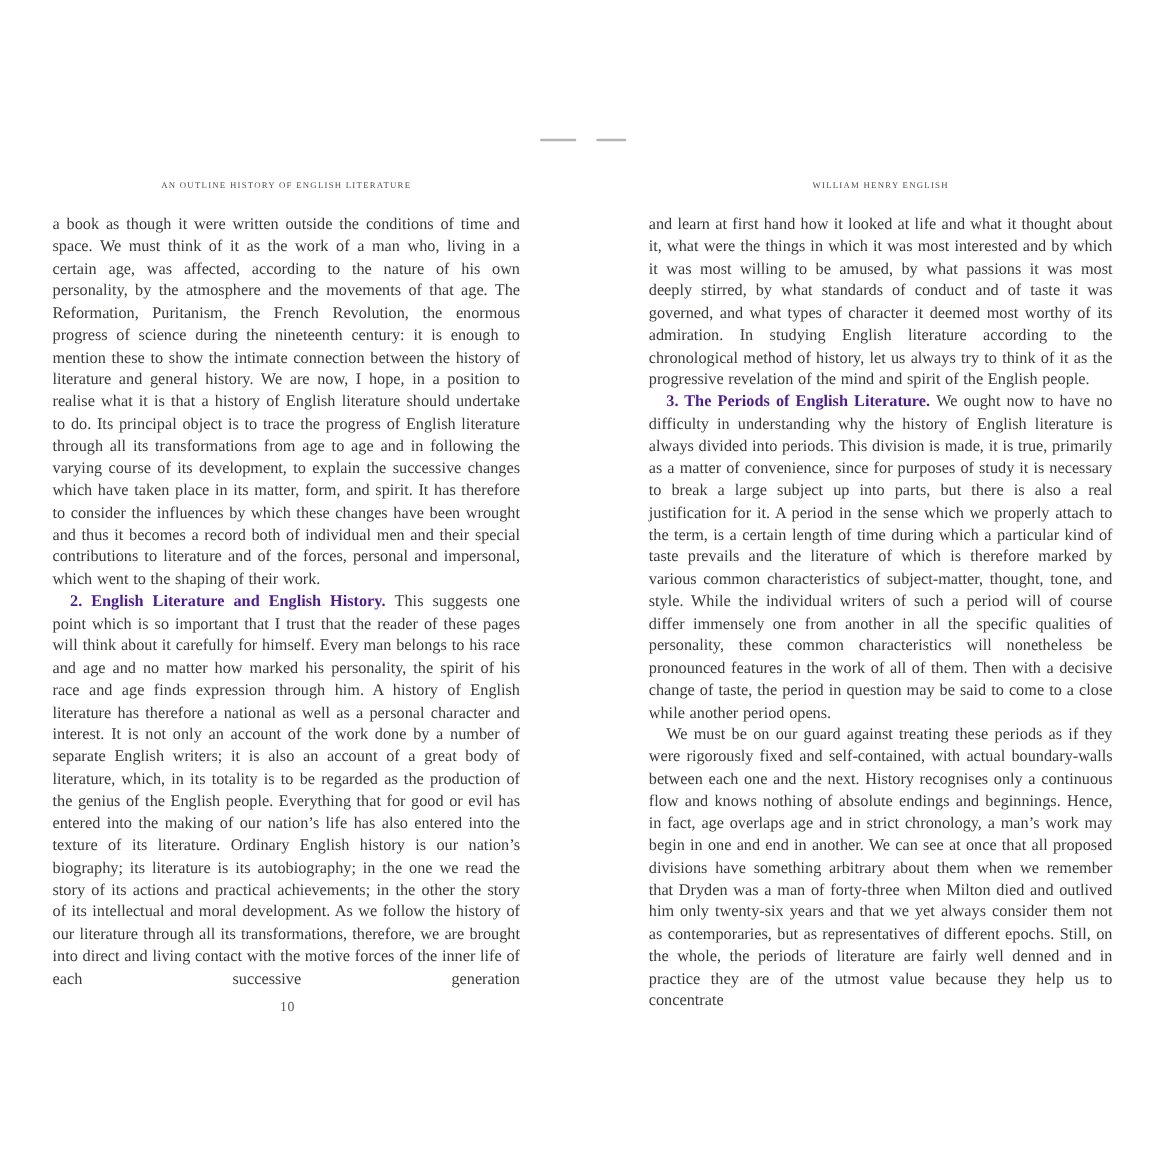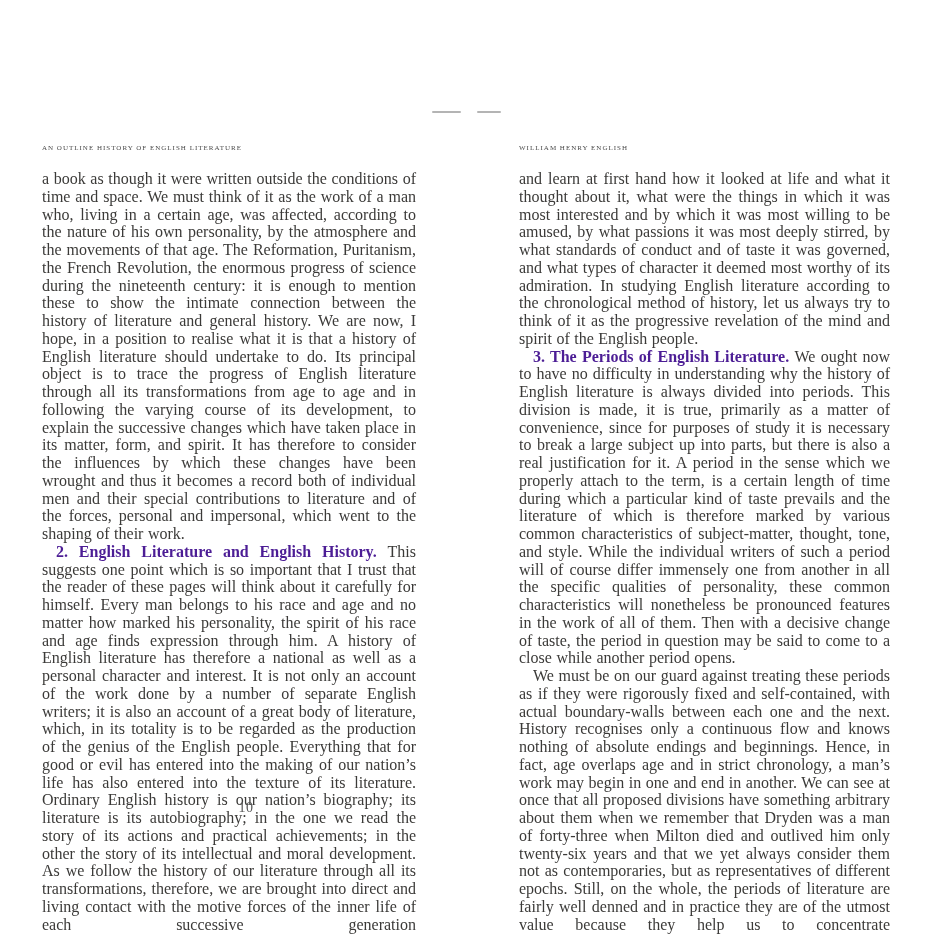--- a/index.html
+++ b/index.html
@@ -30,50 +30,51 @@
     top: 0;
     height: 940px;
   }
   .page-left  { left: 42px;  width: 374px; }
   .page-right { left: 519px; width: 371px; }
   .running-header {
     position: absolute;
     top: 144px;
     left: 0;
     width: 100%;
+    text-align: center;
     font-size: 7px;
     letter-spacing: 1.0px;
     color: #4a4a4a;
     white-space: nowrap;
   }
   .body-text {
     position: absolute;
     top: 170px;
     left: 0;
     width: 100%;
   }
   .body-text p {
     margin: 0;
     padding: 0;
     text-align: justify;
-    font-size: 16px;
+    font-size: 13px;
     line-height: 17.75px;
     color: #3b3a38;
     word-spacing: 0.5px;
   }
   .body-text p.indent { text-indent: 14px; }
   .body-text p.cont { text-align-last: justify; }
   .body-text b { font-weight: bold; color: #4c1d95; }
   .page-number {
     position: absolute;
     top: 800px;
-    left: 17px;
+    left: 1px;
     width: 100%;
     text-align: center;
-    font-size: 14px;
+    font-size: 11px;
     letter-spacing: 0.5px;
     color: #565656;
   }
 </style>
 </head>
 <body>
 
 <div class="spread">
 
   <div class="gutter-mark m1"></div>

